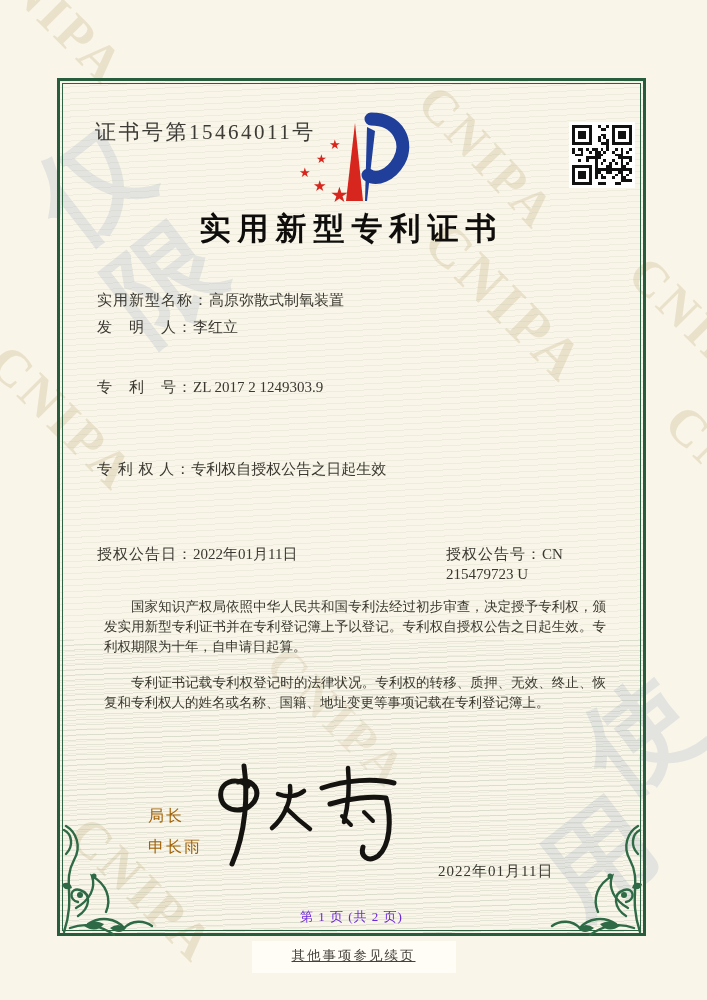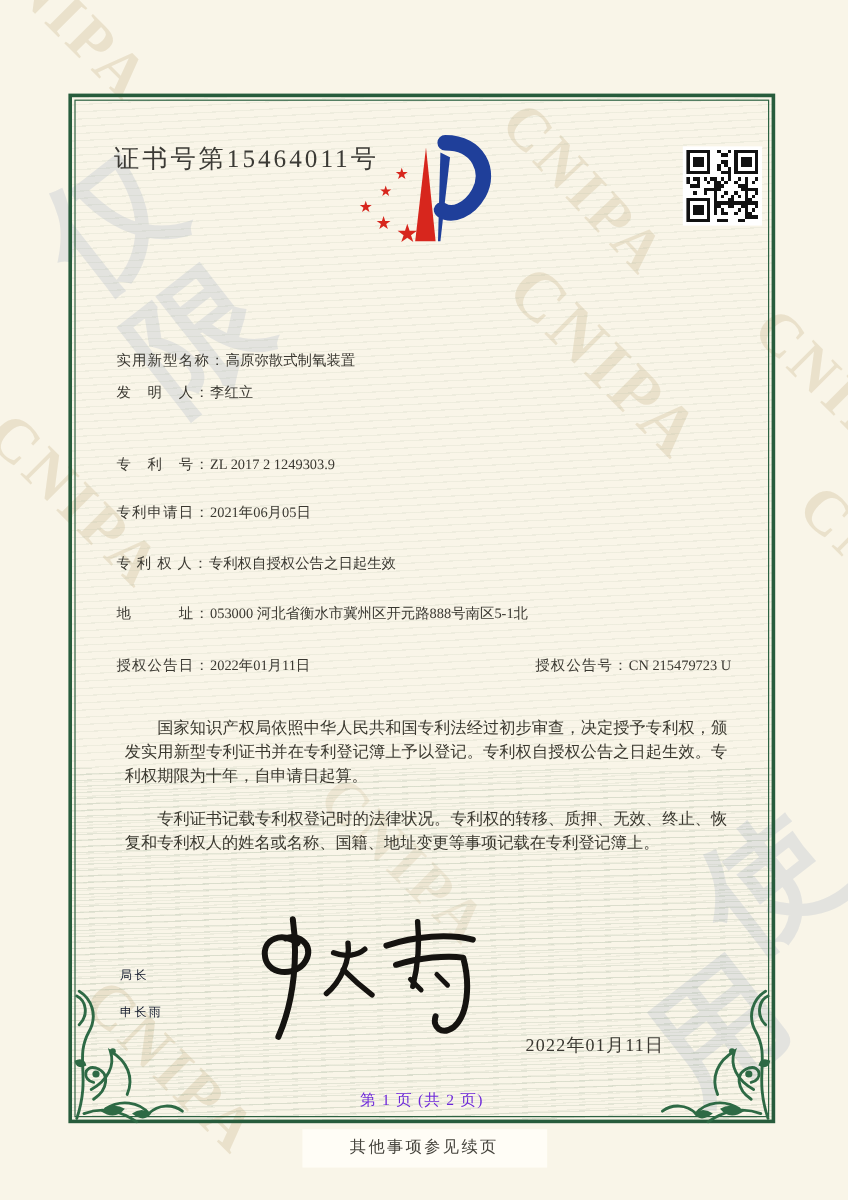--- a/index.html
+++ b/index.html
@@ -23,33 +23,33 @@
   
   .frame{position:absolute;z-index:2;left:57px;top:78px;width:589px;height:858px;
     border:3px solid #275c3c;box-sizing:border-box;}
   .frame-inner{position:absolute;left:2px;top:2px;right:2px;bottom:2px;
     border:1px solid #2c6242;}
   
   .abs{position:absolute;z-index:3;}
   .certno{left:95px;top:118px;font-size:21px;letter-spacing:2.5px;color:#3b3a35;}
   .title{left:57px;top:208px;width:589px;text-align:center;font-size:31px;
     font-weight:bold;letter-spacing:7px;color:#0e0d0b;}
-  .row{left:97px;width:530px;font-size:12px;line-height:20px;color:#3a3831;}
+  .row{left:97px;width:530px;font-size:15px;line-height:20px;color:#3a3831;}
   .row .lbl{letter-spacing:1px;}
   .grant-no{left:349px;top:0;position:absolute;}
   .legal{left:88px;top:581px;width:534px;font-size:13.5px;line-height:20px;
     text-align:justify;color:#3a382f;}
   .legal p{margin:16px;text-indent:2em;}
-  .officer{font-size:10px;color:#0f172a;letter-spacing:2px;}
+  .officer{font-size:16px;color:#a16207;letter-spacing:2px;margin-left:48px;}
   .issue-date{left:438px;top:862px;font-size:15px;letter-spacing:1px;color:#3a3831;}
   .pageinfo{left:57px;top:908px;width:589px;text-align:center;font-size:13px;
     letter-spacing:1px;color:#6d28d9;}
   .footer-strip{left:252px;top:941px;width:204px;height:32px;background:#fffdf6;z-index:2;}
   .footer-note{left:0;top:947px;width:707px;text-align:center;font-size:13.5px;
-    letter-spacing:2px;color:#45433c;}
+    letter-spacing:2px;color:#45433c;text-decoration:underline;}
   .logo{left:283px;top:103px;width:130px;height:105px;}
   .qr{left:569px;top:122px;width:66px;height:66px;background:#fff;padding:3px;box-sizing:border-box;}
   .sig{left:190px;top:760px;width:225px;height:112px;}
   .orn{width:110px;height:142px;z-index:3;}
   .orn-l{left:58px;top:794px;}
   .orn-r{left:536px;top:794px;transform:scaleX(-1);}
 </style>
 </head>
 <body>
 
@@ -243,38 +243,33 @@
         <rect x="2" y="2" width="3" height="3" fill="#111"></rect>
         <rect x="14" y="0" width="7" height="7" fill="#111"></rect>
         <rect x="15" y="1" width="5" height="5" fill="#fff"></rect>
         <rect x="16" y="2" width="3" height="3" fill="#111"></rect>
         <rect x="0" y="14" width="7" height="7" fill="#111"></rect>
         <rect x="1" y="15" width="5" height="5" fill="#fff"></rect>
         <rect x="2" y="16" width="3" height="3" fill="#111"></rect>
       </svg>
   </div>
 
+  <div class="abs title">实用新型专利证书</div>
 
   <div class="abs row" style="top:290px;">
     <span class="lbl">实用新型名称：</span><span>高原弥散式制氧装置</span>
   </div>
   <div class="abs row" style="top:317px;">
     <span class="lbl">发　明　人：</span><span>李红立</span>
   </div>
   <div class="abs row" style="top:377px;">
     <span class="lbl">专　利　号：</span><span>ZL 2017 2 1249303.9</span>
   </div>
-  <div class="abs row" style="top:417px;">
-    <span class="lbl">专利申请日：</span><span>2021年06月05日</span>
-  </div>
   <div class="abs row" style="top:459px;">
     <span class="lbl">专 利 权 人：</span><span>专利权自授权公告之日起生效</span>
-  </div>
-  <div class="abs row" style="top:501px;">
-    <span class="lbl">地　　　址：</span><span>053000 河北省衡水市冀州区开元路888号南区5-1北</span>
   </div>
   <div class="abs row" style="top:544px;">
     <span class="lbl">授权公告日：</span><span>2022年01月11日</span>
     <span class="grant-no"><span class="lbl">授权公告号：</span><span>CN 215479723 U</span></span>
   </div>
 
   <div class="abs legal">
     <p>国家知识产权局依照中华人民共和国专利法经过初步审查，决定授予专利权，颁发实用新型专利证书并在专利登记簿上予以登记。专利权自授权公告之日起生效。专利权期限为十年，自申请日起算。</p>
     <p>专利证书记载专利权登记时的法律状况。专利权的转移、质押、无效、终止、恢复和专利权人的姓名或名称、国籍、地址变更等事项记载在专利登记簿上。</p>
   </div>

